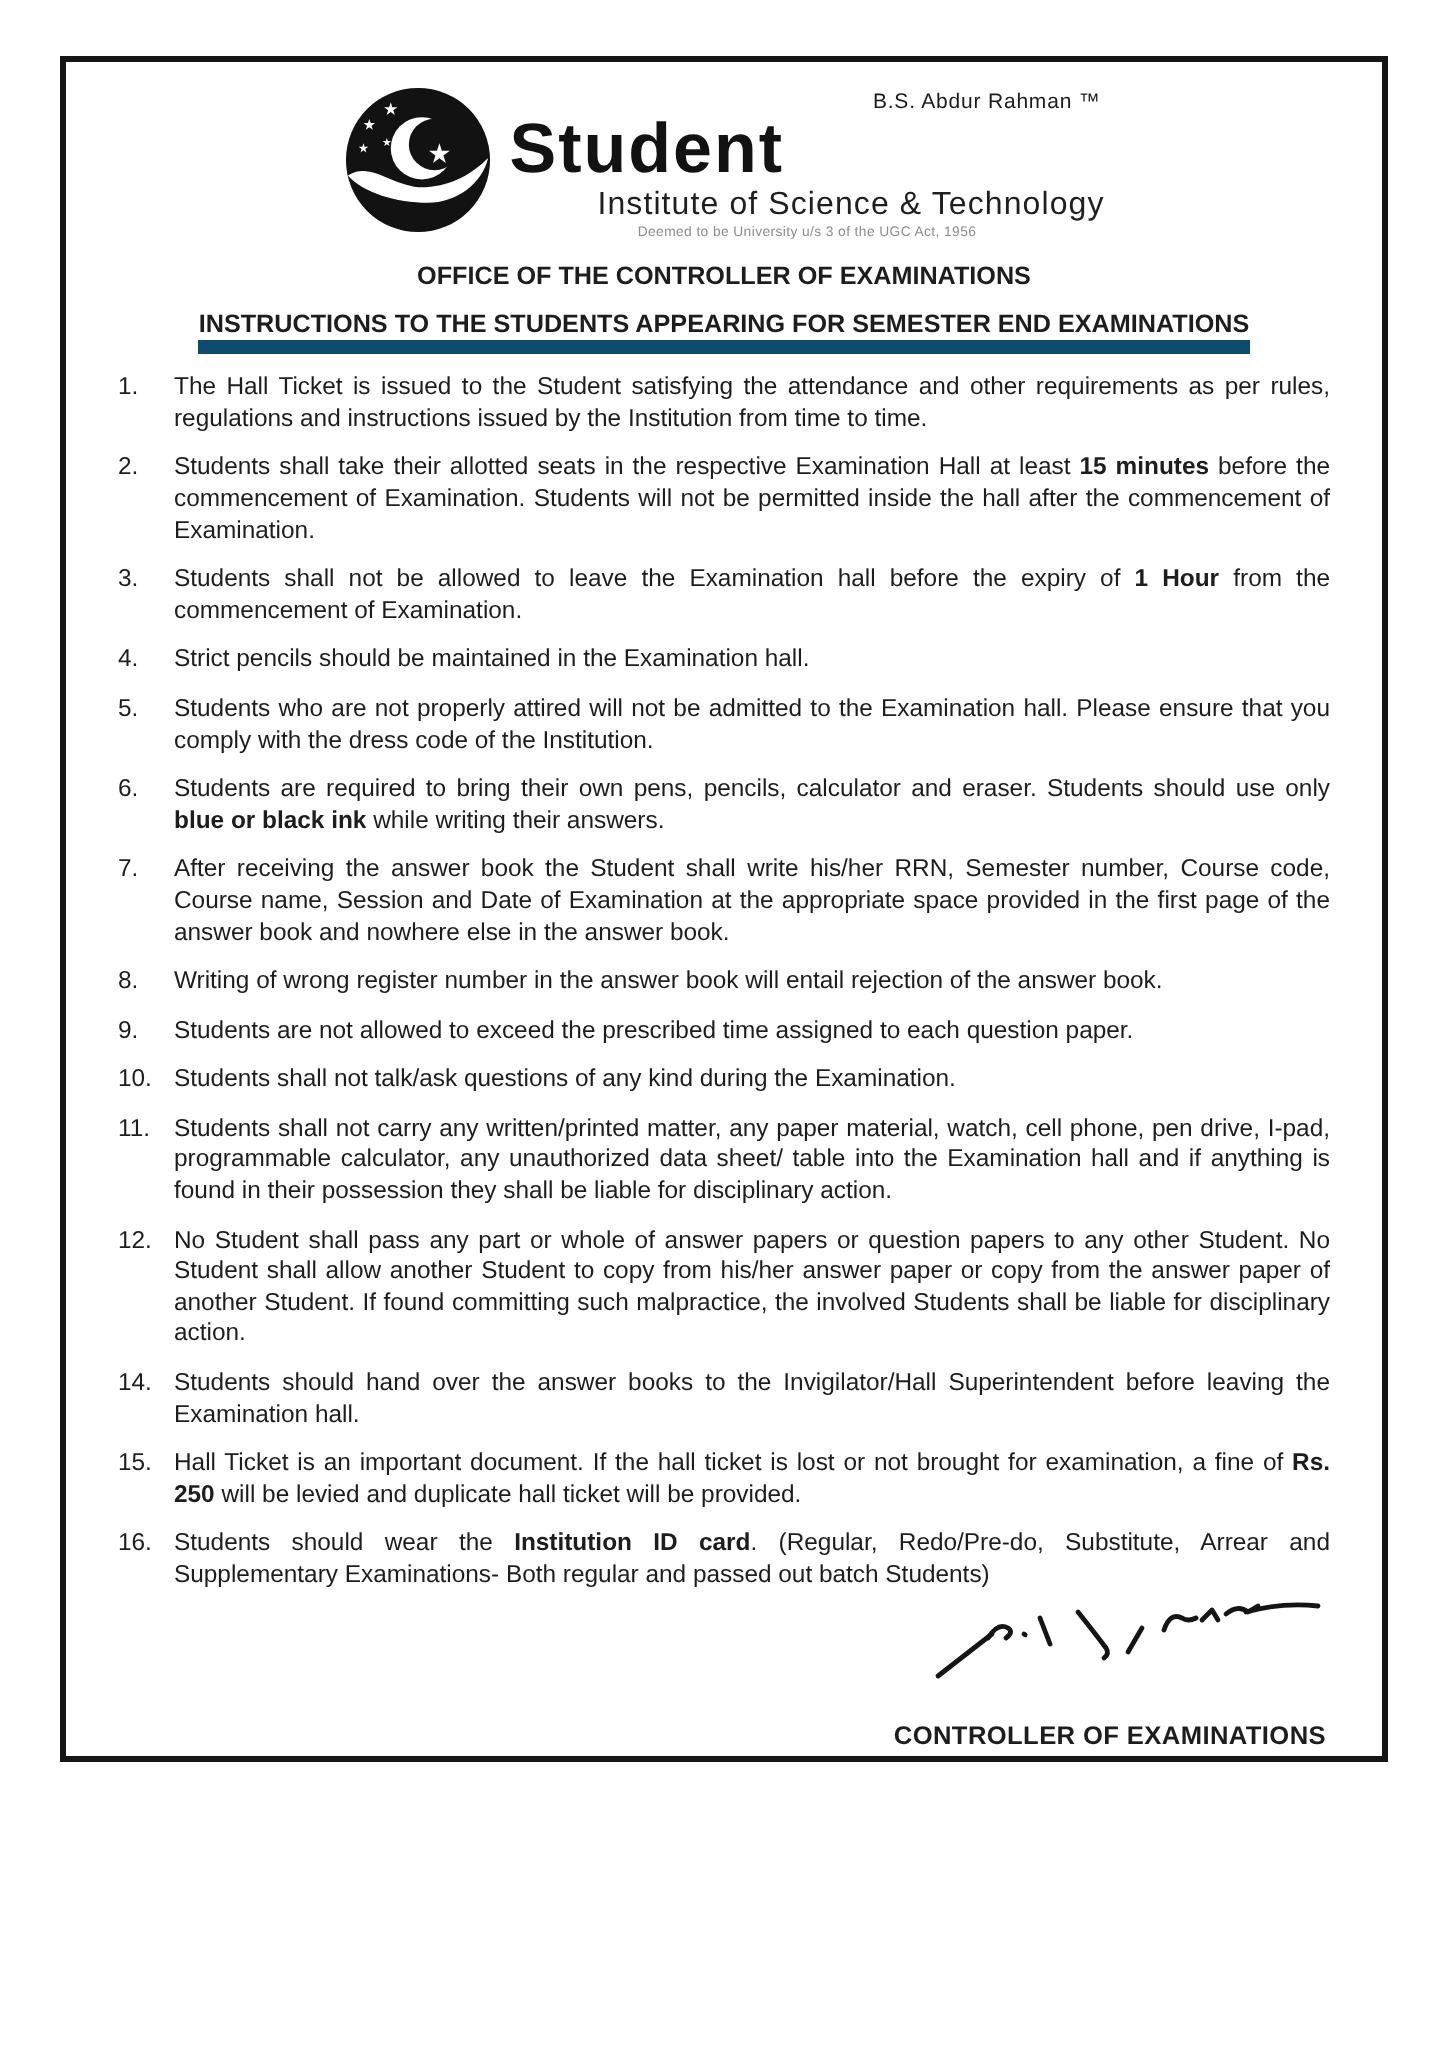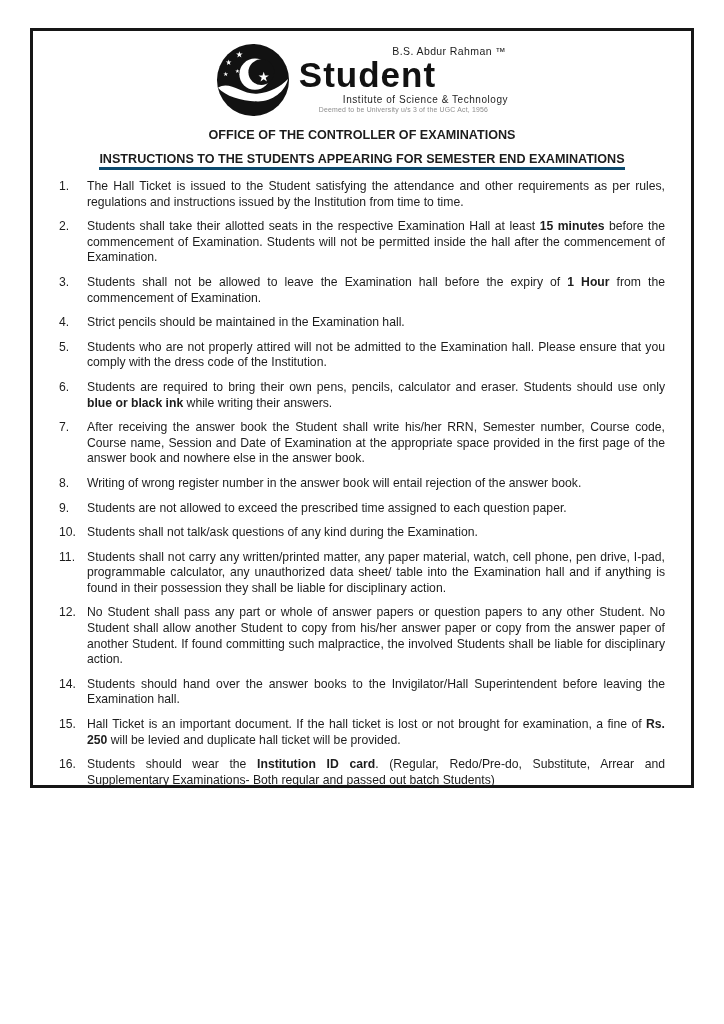--- a/index.html
+++ b/index.html
@@ -2,44 +2,44 @@
 <html><head>
 <meta charset="utf-8">
 <style>
   html,body{margin:0;padding:0;}
   body{
     width:724px;height:1024px;position:relative;background:#ffffff;
     font-family:"Liberation Sans", sans-serif;color:#1d1d1d;
     overflow:hidden;
   }
   .sheet{
-    position:absolute;left:30px;top:28px;width:664px;height:760px;
+    position:absolute;left:30px;top:28px;width:664px;height:853px;
     border:3px solid #161616;box-sizing:border-box;
     padding:10px 26px 10px 26px;background:#ffffff;overflow:hidden;
   }
   
   .letterhead{display:flex;justify-content:center;align-items:flex-start;gap:9px;margin-top:2px;}
   .emblem{width:74px;height:74px;flex:0 0 auto;}
   .brand{display:flex;flex-direction:column;padding-top:2px;}
   .brand-top{font-size:10.5px;letter-spacing:.4px;text-align:right;color:#1b1b1b;padding-right:2px;}
   .brand-name{font-size:35px;font-weight:bold;line-height:1.02;letter-spacing:1px;color:#121212;}
-  .brand-sub{font-size:10px;letter-spacing:.55px;color:#1f1f1f;margin-top:1px;margin-left:44px;}
+  .brand-sub{font-size:16px;letter-spacing:.55px;color:#1f1f1f;margin-top:1px;margin-left:44px;}
   .brand-tagline{font-size:6.9px;color:#8d8d8d;text-align:center;margin-top:1.5px;letter-spacing:.2px;}
   
   .office-heading{text-align:center;font-weight:bold;font-size:12.6px;margin-top:11px;}
   .instructions-heading{text-align:center;font-weight:bold;font-size:12.6px;margin-top:10px;}
-  .instructions-heading .ul{display:inline-block;border-bottom:3px solid #0c4a6e;padding-bottom:1px;}
+  .instructions-heading .ul{display:inline-block;border-bottom:7px solid #0c4a6e;padding-bottom:1px;}
   
   .intro{margin:15px 0 0 0;font-size:12.2px;line-height:15.6px;text-align:justify;}
   .list{margin-top:3px;}
   .item{display:flex;margin-top:9px;font-size:12.2px;line-height:15.6px;}
   .item .num{flex:0 0 28px;}
   .item .txt{flex:1 1 auto;text-align:justify;}
   
-  .sig-block{display:flex;flex-direction:row;align-items:flex-end;margin-top:4px;padding-right:2px;}
+  .sig-block{display:flex;flex-direction:column;align-items:flex-end;margin-top:4px;padding-right:2px;gap:16px;}
   .sig-scribble{width:200px;height:42px;}
   .signatory{font-weight:bold;font-size:12.8px;letter-spacing:.2px;margin-top:2px;}
   .b{font-weight:bold;}
 </style>
 </head>
 <body>
 
 <div class="sheet">
 
   <div class="letterhead">

